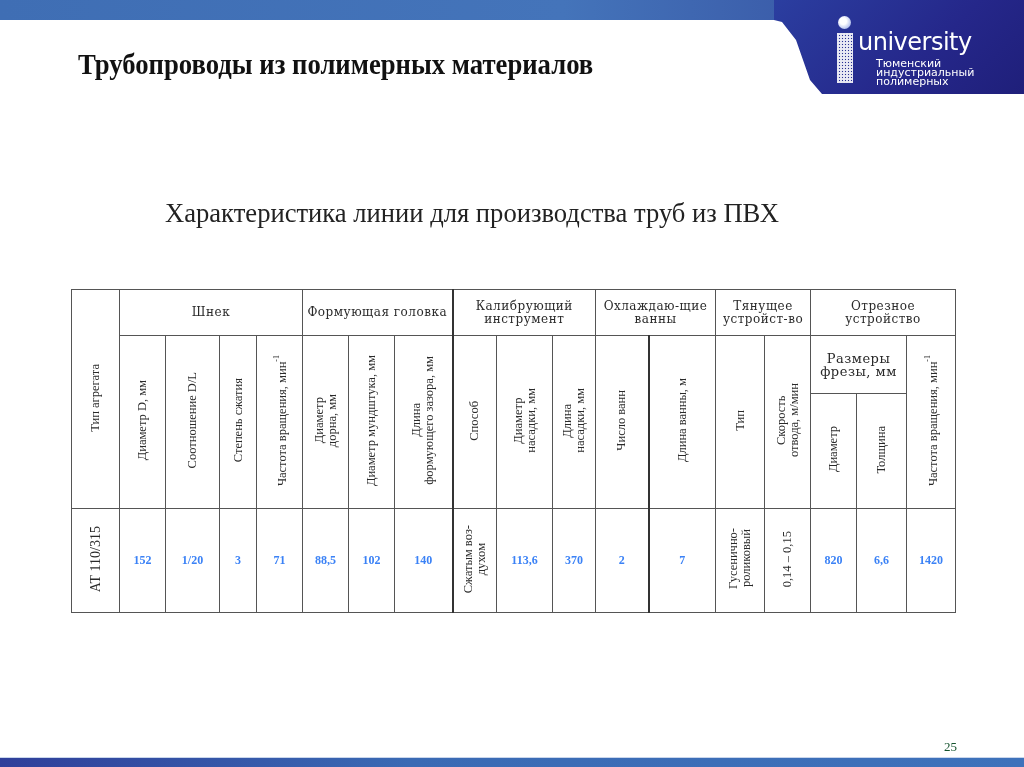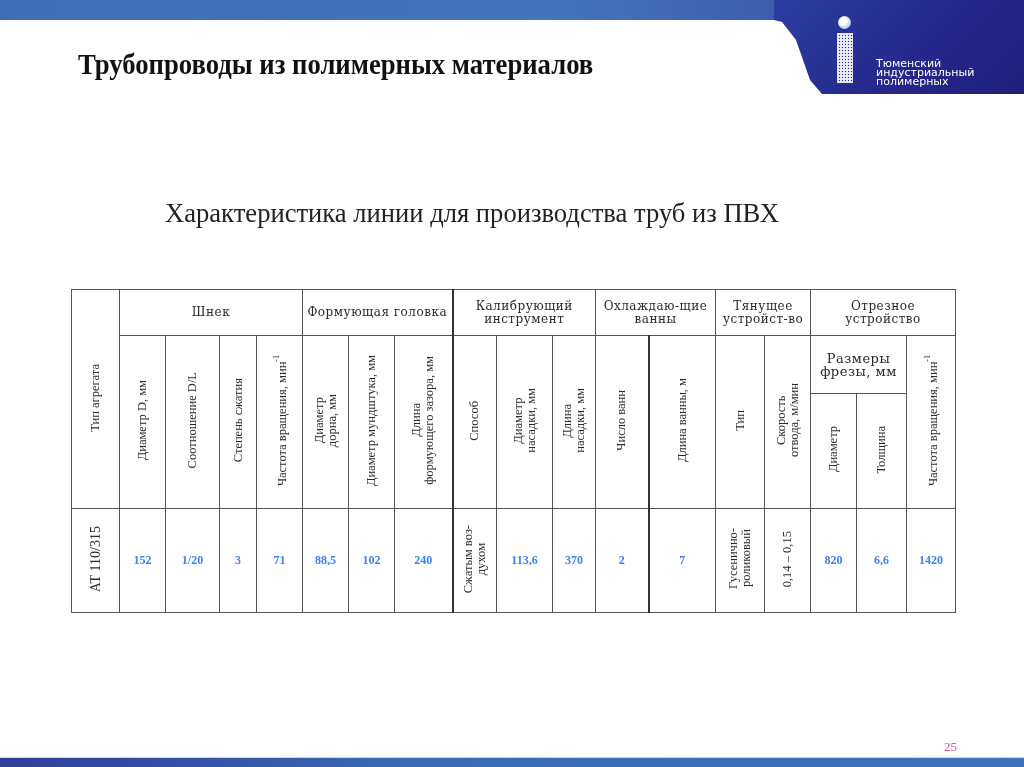--- a/index.html
+++ b/index.html
@@ -62,37 +62,38 @@
   .data-table .thick-l { border-left: 2px solid #333333; }
   .grp { font-family: "DejaVu Serif", serif; font-size: 12px; line-height: 14px; letter-spacing: 0.5px; }
   .vert {
     writing-mode: vertical-rl; transform: rotate(180deg);
     display: inline-block; white-space: nowrap; font-size: 12.5px; line-height: 13px;
   }
   .num { font-family: Liberation Serif, serif; font-size: 13px; font-weight: bold; color: #3b82f6; }
   .sup { font-size: 8px; vertical-align: super; }
   .page-number {
     position: absolute; left: 944px; top: 739px;
-    font-family: "Liberation Serif", serif; font-size: 13px; color: #ec4899;
+    font-family: "Liberation Serif", serif; font-size: 13px; color: #14532d;
   }
   .bottom-band {
     position: absolute; left: 0; top: 757px; width: 1024px; height: 10px;
     background: linear-gradient(90deg, #2f3f9a 0%, #3a6ab4 40%, #3e72bb 100%);
     border-top: 1px solid #c9d6ec;
   }
 </style>
 </head>
 <body>
 
 <div class="top-band"></div>
 <div class="logo-panel"></div>
 
 <div class="logo">
   <div class="logo-globe"></div>
   <div class="logo-grid"></div>
+  <div class="logo-word">university</div>
   <div class="logo-sub">
     <div>Тюменский</div>
     <div>индустриальный</div>
     <div>полимерных</div>
   </div>
 </div>
 
 <div class="slide-title">Трубопроводы из полимерных материалов</div>
 
 <div class="table-title">Характеристика линии для производства труб из ПВХ</div>
@@ -153,21 +154,21 @@
     <td><span class="vert">Толщина</span></td>
   </tr>
   <tr style="height:104px">
     <td><span class="vert" style="font-size:14px;">АТ 110/315</span></td>
     <td class="num">152</td>
     <td class="num">1/20</td>
     <td class="num">3</td>
     <td class="num">71</td>
     <td class="num">88,5</td>
     <td class="num">102</td>
-    <td class="num">240</td>
+    <td class="num">140</td>
     <td class="thick-l"><span class="vert"><span>Сжатым воз-</span><br><span>духом</span></span></td>
     <td class="num">113,6</td>
     <td class="num">370</td>
     <td class="num">2</td>
     <td class="num thick-l">7</td>
     <td><span class="vert"><span>Гусенично-</span><br><span>роликовый</span></span></td>
     <td><span class="vert">0,14 – 0,15</span></td>
     <td class="num">820</td>
     <td class="num">6,6</td>
     <td class="num">1420</td>

